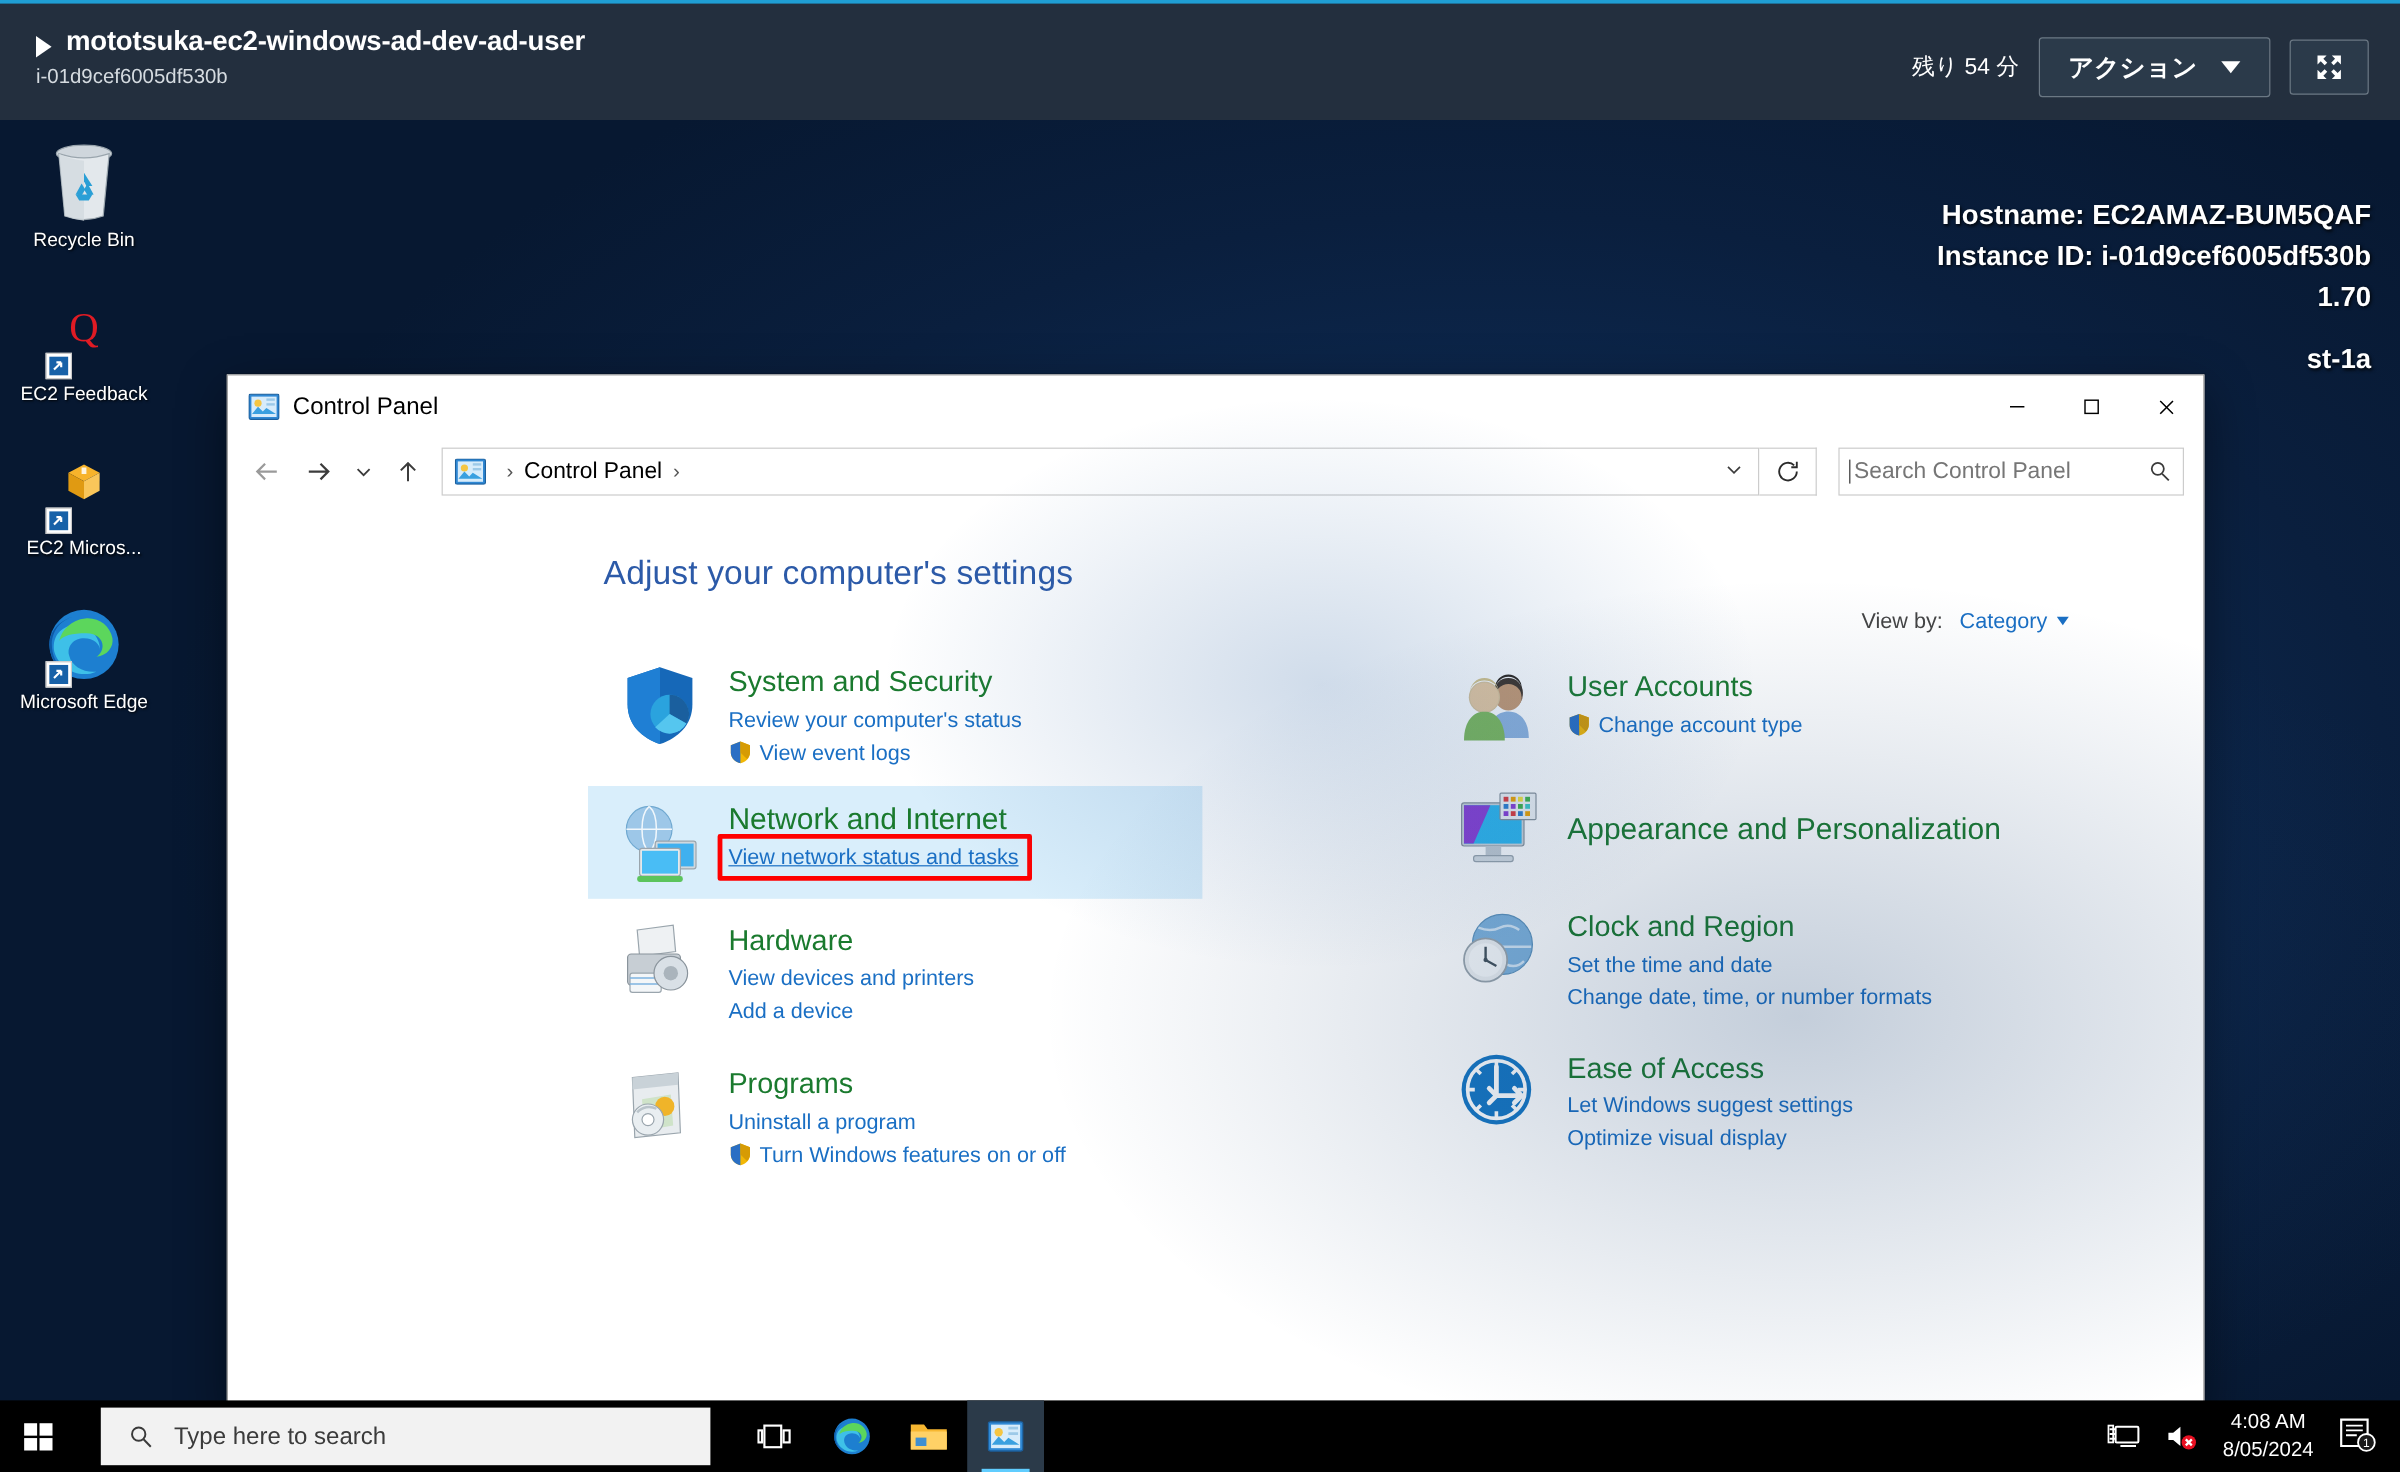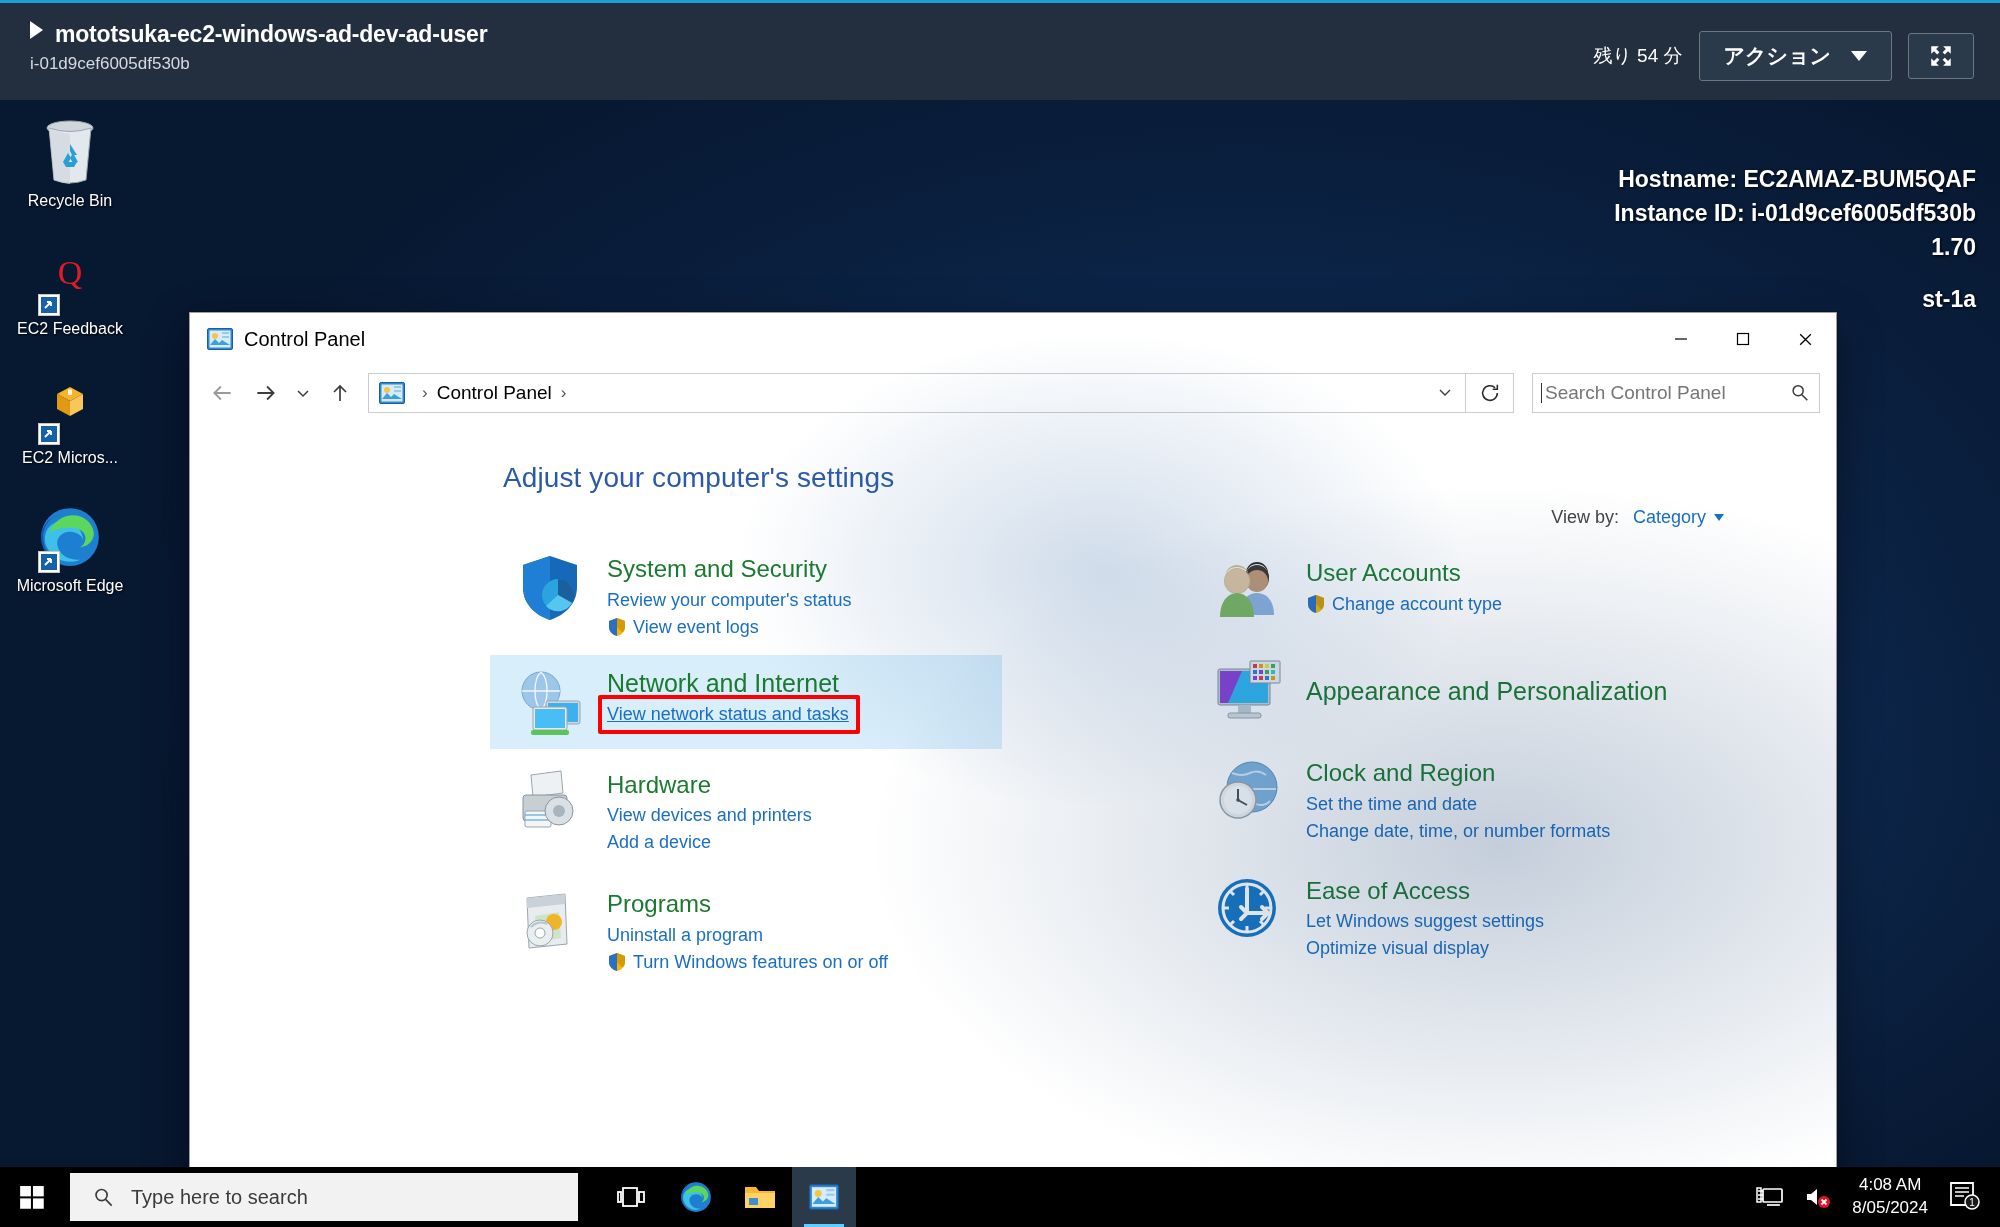--- a/index.html
+++ b/index.html
@@ -11,21 +11,21 @@
   }
   #root { position: relative; width: 2000px; height: 1227px; }
 
   
   .top-banner {
     position: absolute; left: 0; top: 0; width: 2000px; height: 100px;
     background: #232f3e;
     border-top: 3px solid #1f9ed4;
   }
   .banner-left { position: absolute; left: 30px; top: 18px; }
-  .banner-title-row { display: flex; align-items: flex-start; gap: 12px; }
+  .banner-title-row { display: flex; align-items: flex-end; gap: 12px; }
   .tri-icon {
     width: 0; height: 0;
     border-left: 13px solid #ffffff;
     border-top: 9px solid transparent;
     border-bottom: 9px solid transparent;
     display: inline-block;
   }
   .banner-title {
     color: #ffffff; font-size: 23px; font-weight: bold; letter-spacing: -0.2px;
     white-space: nowrap;
@@ -203,21 +203,21 @@
   .taskbar {
     position: absolute; left: 0; bottom: 0; width: 2000px; height: 60px;
     background: #000000; display: flex; align-items: center;
   }
   .start-btn {
     width: 64px; height: 60px; display: flex; align-items: center; justify-content: center;
     cursor: pointer;
   }
   .tb-search {
     width: 508px; height: 48px; background: #f2f2f2; display: flex; align-items: center;
-    padding-left: 22px; gap: 16px; cursor: text; margin-left: 6px;
+    padding-left: 22px; gap: 16px; cursor: text; margin-left: 20px;
   }
   .tb-search .ph { color: #3b3b3b; font-size: 20px; }
   .tb-icons { display: flex; align-items: center; height: 60px; margin-left: 22px; }
   .tb-ico {
     width: 64px; height: 60px; display: flex; align-items: center; justify-content: center;
     cursor: pointer; position: relative;
   }
   .tb-ico.active { background: #2b3a49; }
   .tb-ico.active::after {
     content: ""; position: absolute; left: 12px; right: 12px; bottom: 0; height: 3px;

